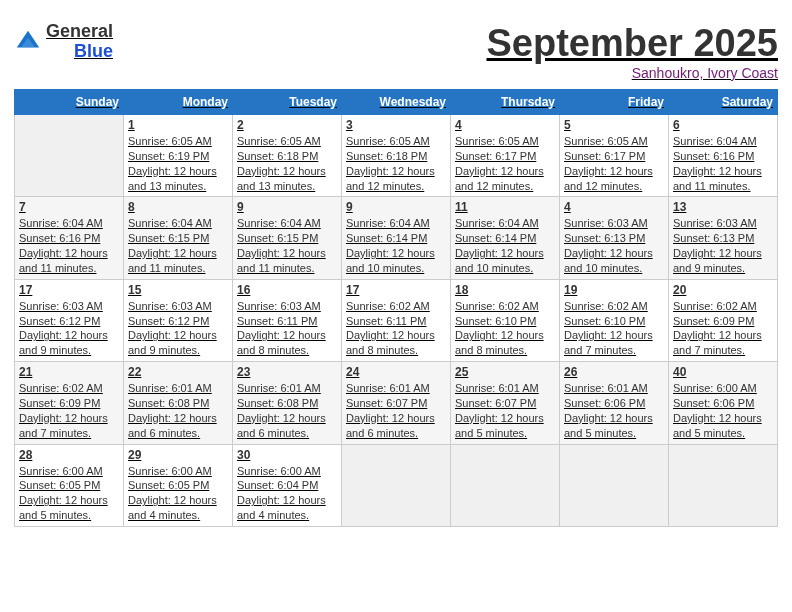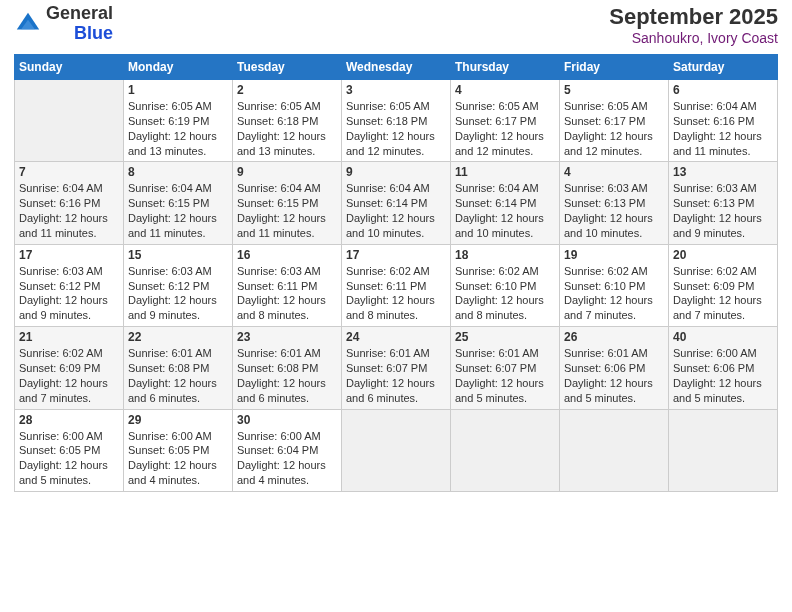--- a/index.html
+++ b/index.html
@@ -6,21 +6,22 @@
     body {
       width: 792px;
       height: 612px;
       font-family: Arial, sans-serif;
       background: #fff;
       overflow: hidden;
     }
     .page {
       width: 792px;
       height: 612px;
-      padding: 4px 14px;
+      padding: 22px 14px;
+      text-decoration: underline;
     }
     .header {
       display: flex;
       justify-content: space-between;
       align-items: flex-start;
       margin-bottom: 8px;
     }
     .logo {
       display: flex;
       align-items: center;
@@ -43,38 +44,38 @@
     }
     .logo-icon {
       width: 28px;
       height: 28px;
       margin-right: 4px;
     }
     .title-area {
       text-align: right;
     }
     .month-title {
-      font-size: 22px;
+      font-size: 38px;
       font-weight: bold;
       color: #333;
     }
     .subtitle {
       font-size: 14px;
       color: #701a75;
     }
     .calendar {
       width: 100%;
       border-collapse: collapse;
       font-size: 10.5px;
     }
     .calendar thead th {
       background: #2575c4;
       color: #fff;
       padding: 5px 4px;
-      text-align: left;
+      text-align: right;
       font-size: 12px;
       font-weight: bold;
       border: 1px solid #2575c4;
     }
     .calendar tbody td {
       border: 1px solid #ccc;
       vertical-align: top;
       padding: 3px 4px;
       width: calc(100% / 7);
       height: 80px;

